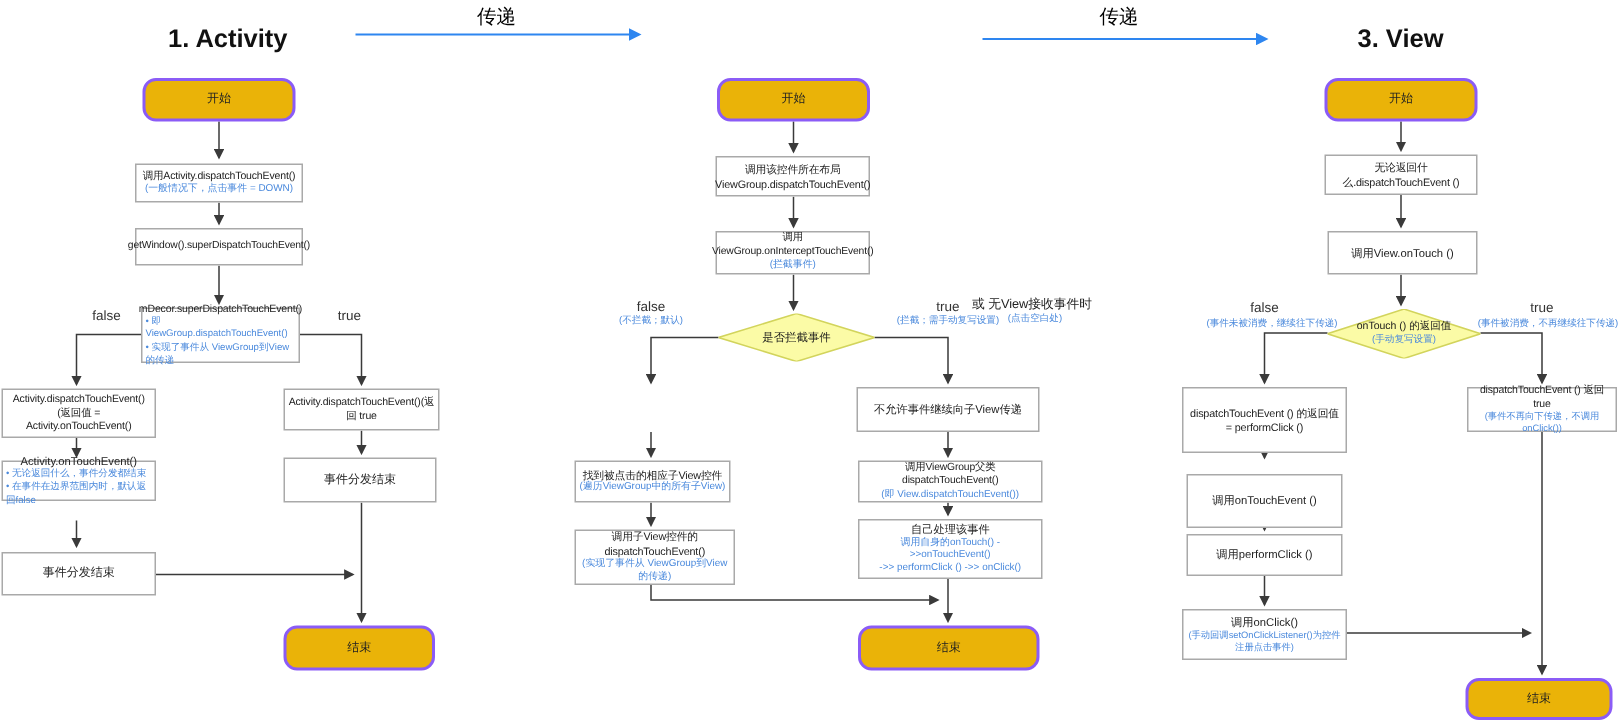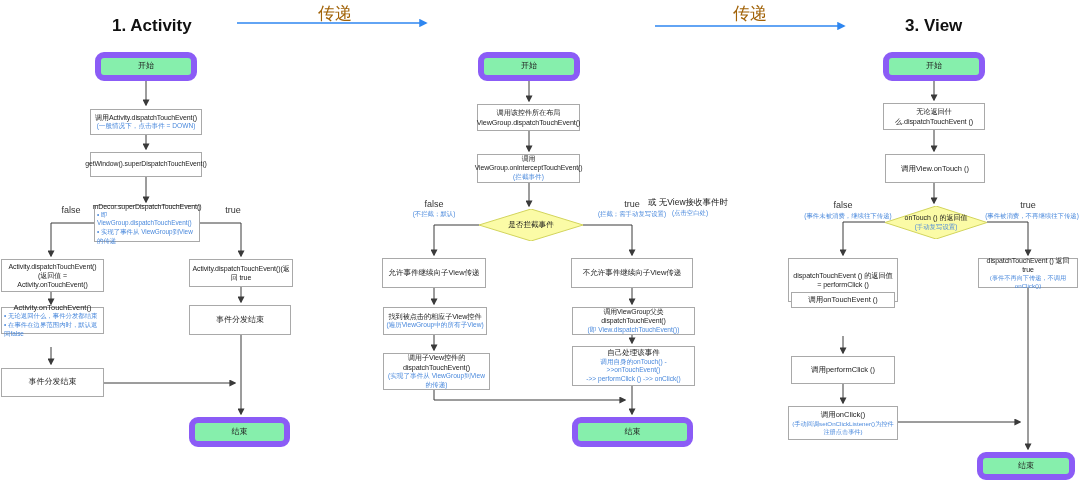--- a/index.html
+++ b/index.html
@@ -3,29 +3,29 @@
 <meta charset="utf-8">
 <style>
   *{margin:0;padding:0;box-sizing:border-box}
   html,body{background:#fff}
   body{font-family:"Liberation Sans","DejaVu Sans",sans-serif;color:#1a1a1a}
   #canvas{position:relative;width:1080px;height:481px;background:#fff;overflow:hidden}
   svg.layer{position:absolute;left:0;top:0;z-index:1}
   .node{position:absolute;z-index:2;border:1px solid #a9a9a9;background:#fff;
         display:flex;flex-direction:column;align-items:center;justify-content:center;
         text-align:center;font-size:8px;line-height:1.3;padding:1px 2px;color:#222}
-  .pill{border-radius:9px;background:#86efac;border:6px solid #8b5cf6;font-size:8px}
+  .pill{border-radius:9px;background:#eab308;border:2px solid #8b5cf6;font-size:8px}
   .blue{color:#4a89dc;font-size:6.6px;line-height:1.35}
   .blue-left{color:#4a89dc;font-size:6.4px;line-height:1.35;text-align:left;width:100%}
   .code{font-size:6.9px;letter-spacing:-0.1px}
   .m75{font-size:7.5px}
   .m72{font-size:7.2px;letter-spacing:-0.1px}
   .m70{font-size:7px;letter-spacing:-0.1px}
   .h1{position:absolute;z-index:2;font-weight:bold;font-size:17px;color:#111}
-  .pass{position:absolute;z-index:2;color:#a16207;font-size:17px}
+  .pass{position:absolute;z-index:2;color:#000000;font-size:13px}
   .lbl{position:absolute;z-index:2;font-size:9px;color:#333;text-align:center}
   .note{position:absolute;z-index:2;color:#4a89dc;font-size:6.4px;text-align:center;line-height:1.3}
   .orlbl{position:absolute;z-index:2;font-size:8.5px;color:#222;text-align:center}
   .diamond{position:absolute;z-index:2;display:flex;flex-direction:column;align-items:center;justify-content:center;text-align:center}
   .diamond>svg{position:absolute;left:0;top:0;width:100%;height:100%}
   .dtext{position:relative;z-index:1;font-size:7.6px;line-height:1.2}
   .dnote{position:relative;z-index:1;color:#4a89dc;font-size:6.4px;line-height:1.2}
 </style>
 </head>
 <body>
@@ -147,23 +147,20 @@
     <div class="dtext">是否拦截事件</div>
   </div>
 
   <div class="lbl" style="left:414px;top:199px;width:40px">false</div>
   <div class="note" style="left:396px;top:210px;width:76px">(不拦截；默认)</div>
   <div class="lbl" style="left:612px;top:199px;width:40px">true</div>
   <div class="note" style="left:578px;top:210px;width:108px">(拦截；需手动复写设置)</div>
   <div class="orlbl" style="left:637px;top:197px;width:102px">或  无View接收事件时</div>
   <div class="note" style="left:655px;top:209px;width:70px">(点击空白处)</div>
 
-  <div class="node" style="left:382px;top:258px;width:104px;height:30px">
-    <div class="m75">允许事件继续向子View传递</div>
-  </div>
 
   <div class="node" style="left:571px;top:258px;width:122px;height:30px">
     <div class="m75">不允许事件继续向子View传递</div>
   </div>
 
   <div class="node" style="left:383px;top:307px;width:104px;height:28px">
     <div class="m72">找到被点击的相应子View控件</div>
     <div class="blue">(遍历ViewGroup中的所有子View)</div>
   </div>
 
@@ -212,21 +209,21 @@
   <div class="node" style="left:788px;top:258px;width:110px;height:44px">
     <div class="m72">dispatchTouchEvent () 的返回值</div>
     <div class="m72">= performClick ()</div>
   </div>
 
   <div class="node" style="left:978px;top:258px;width:100px;height:30px">
     <div class="m70">dispatchTouchEvent () 返回true</div>
     <div class="blue" style="font-size:6.2px">(事件不再向下传递，不调用onClick())</div>
   </div>
 
-  <div class="node" style="left:791px;top:292px;width:104px;height:16px">
+  <div class="node" style="left:791px;top:316px;width:104px;height:36px">
     <div class="m75">调用onTouchEvent ()</div>
   </div>
 
   <div class="node" style="left:791px;top:356px;width:104px;height:28px">
     <div class="m75">调用performClick ()</div>
   </div>
 
   <div class="node" style="left:788px;top:406px;width:110px;height:34px">
     <div class="m75">调用onClick()</div>
     <div class="blue" style="font-size:6.2px">(手动回调setOnClickListener()为控件注册点击事件)</div>

